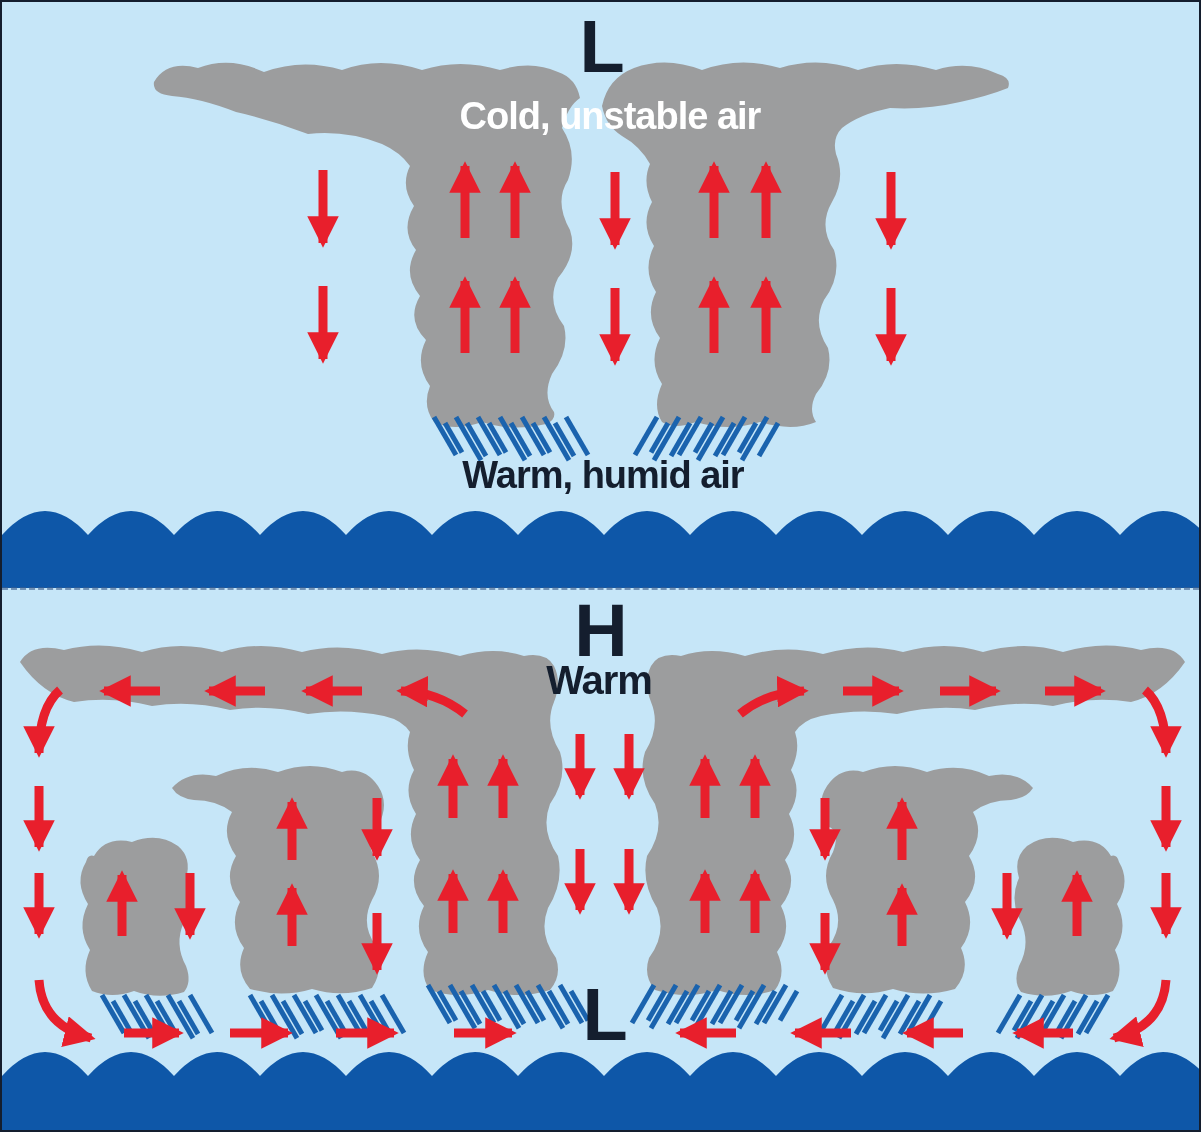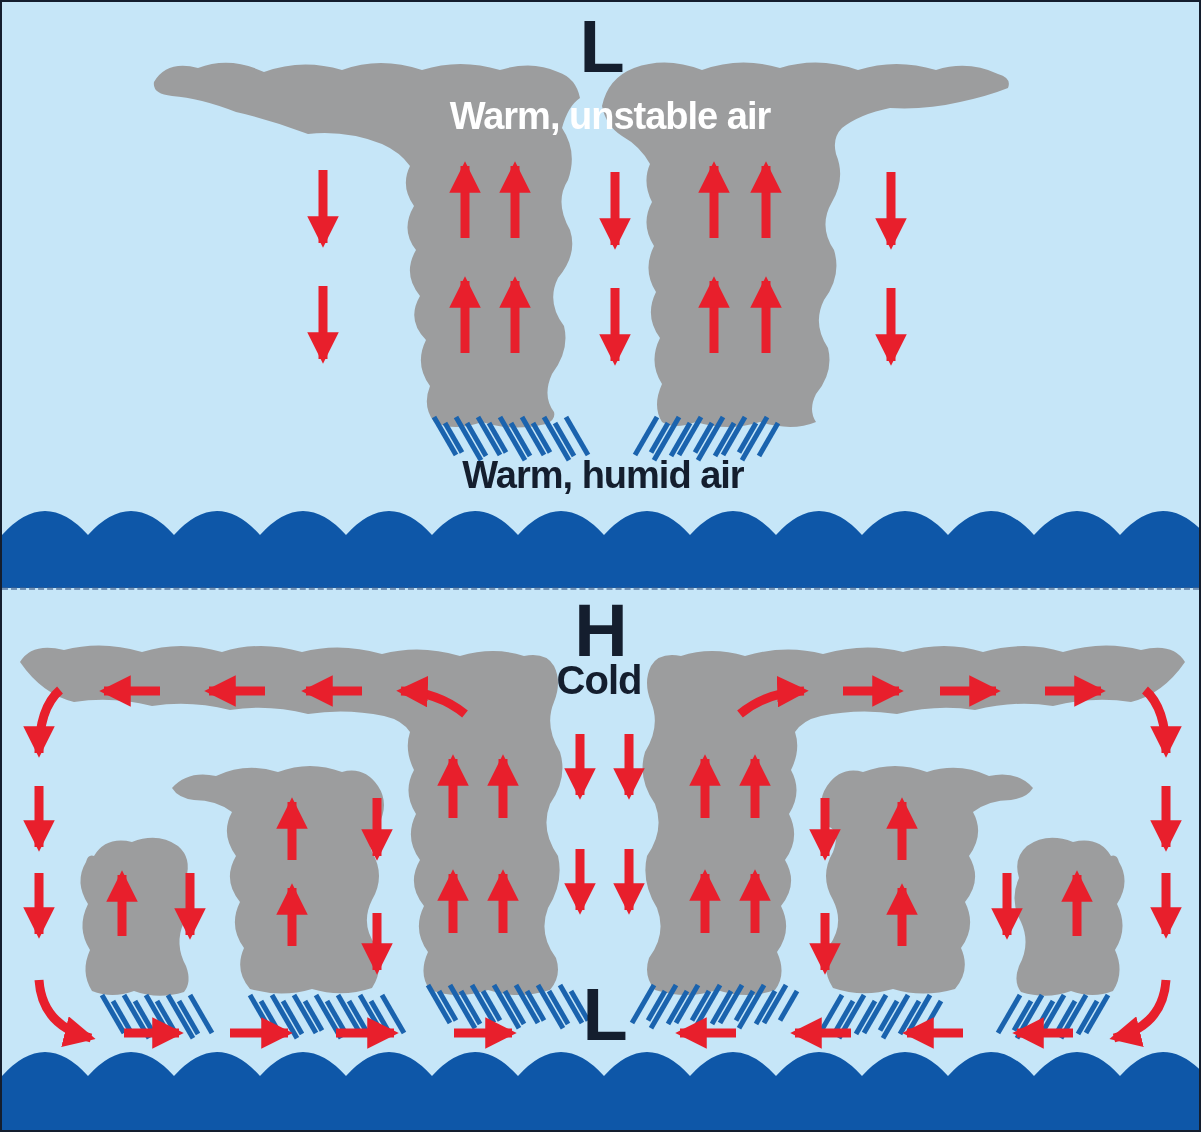--- a/index.html
+++ b/index.html
@@ -109,21 +109,21 @@
           <line x1="463" y1="351" x2="463" y2="279" stroke="#e81f2c" stroke-width="9" marker-end="url(#p1-ah)"></line>
           <line x1="513" y1="351" x2="513" y2="279" stroke="#e81f2c" stroke-width="9" marker-end="url(#p1-ah)"></line>
           <line x1="712" y1="236" x2="712" y2="164" stroke="#e81f2c" stroke-width="9" marker-end="url(#p1-ah)"></line>
           <line x1="764" y1="236" x2="764" y2="164" stroke="#e81f2c" stroke-width="9" marker-end="url(#p1-ah)"></line>
           <line x1="712" y1="351" x2="712" y2="279" stroke="#e81f2c" stroke-width="9" marker-end="url(#p1-ah)"></line>
           <line x1="764" y1="351" x2="764" y2="279" stroke="#e81f2c" stroke-width="9" marker-end="url(#p1-ah)"></line>
         </g>
     </svg>
 
     <div class="lbl sym" style="left:599px;top:8px;">L</div>
-    <div class="lbl air light" style="left:608px;top:95px;">Warm, unstable air</div>
+    <div class="lbl air light" style="left:608px;top:95px;">Cold, unstable air</div>
     <div class="lbl air dark" style="left:601px;top:454px;">Warm, humid air</div>
   </section>
 
   <div class="divider"></div>
 
   <section>
     <svg id="p2-svg" class="panel-svg" width="1201" height="544" viewBox="0 0 1201 544">
       <defs>
         <marker id="p2-ah" viewBox="0 0 10 10" refX="8.5" refY="5" markerWidth="3.5" markerHeight="3.5" orient="auto">
           <path class="ah-path" d="M0,0 L10,5 L0,10 Z" fill="#e81f2c"></path>
@@ -292,17 +292,17 @@
           <line x1="188" y1="283" x2="188" y2="345" stroke="#e81f2c" stroke-width="9" marker-end="url(#p2-ah)"></line>
           <line x1="1005" y1="283" x2="1005" y2="345" stroke="#e81f2c" stroke-width="9" marker-end="url(#p2-ah)"></line>
           <line x1="375" y1="208" x2="375" y2="266" stroke="#e81f2c" stroke-width="9" marker-end="url(#p2-ah)"></line>
           <line x1="375" y1="323" x2="375" y2="380" stroke="#e81f2c" stroke-width="9" marker-end="url(#p2-ah)"></line>
           <line x1="823" y1="208" x2="823" y2="266" stroke="#e81f2c" stroke-width="9" marker-end="url(#p2-ah)"></line>
           <line x1="823" y1="323" x2="823" y2="380" stroke="#e81f2c" stroke-width="9" marker-end="url(#p2-ah)"></line>
         </g>
     </svg>
 
     <div class="lbl sym" style="left:598px;top:592px;">H</div>
-    <div class="lbl warm-word" style="left:597px;top:658px;">Cold</div>
+    <div class="lbl warm-word" style="left:597px;top:658px;">Warm</div>
     <div class="lbl sym" style="left:602px;top:976px;">L</div>
   </section>
 
 </div>
 
 </body></html>

